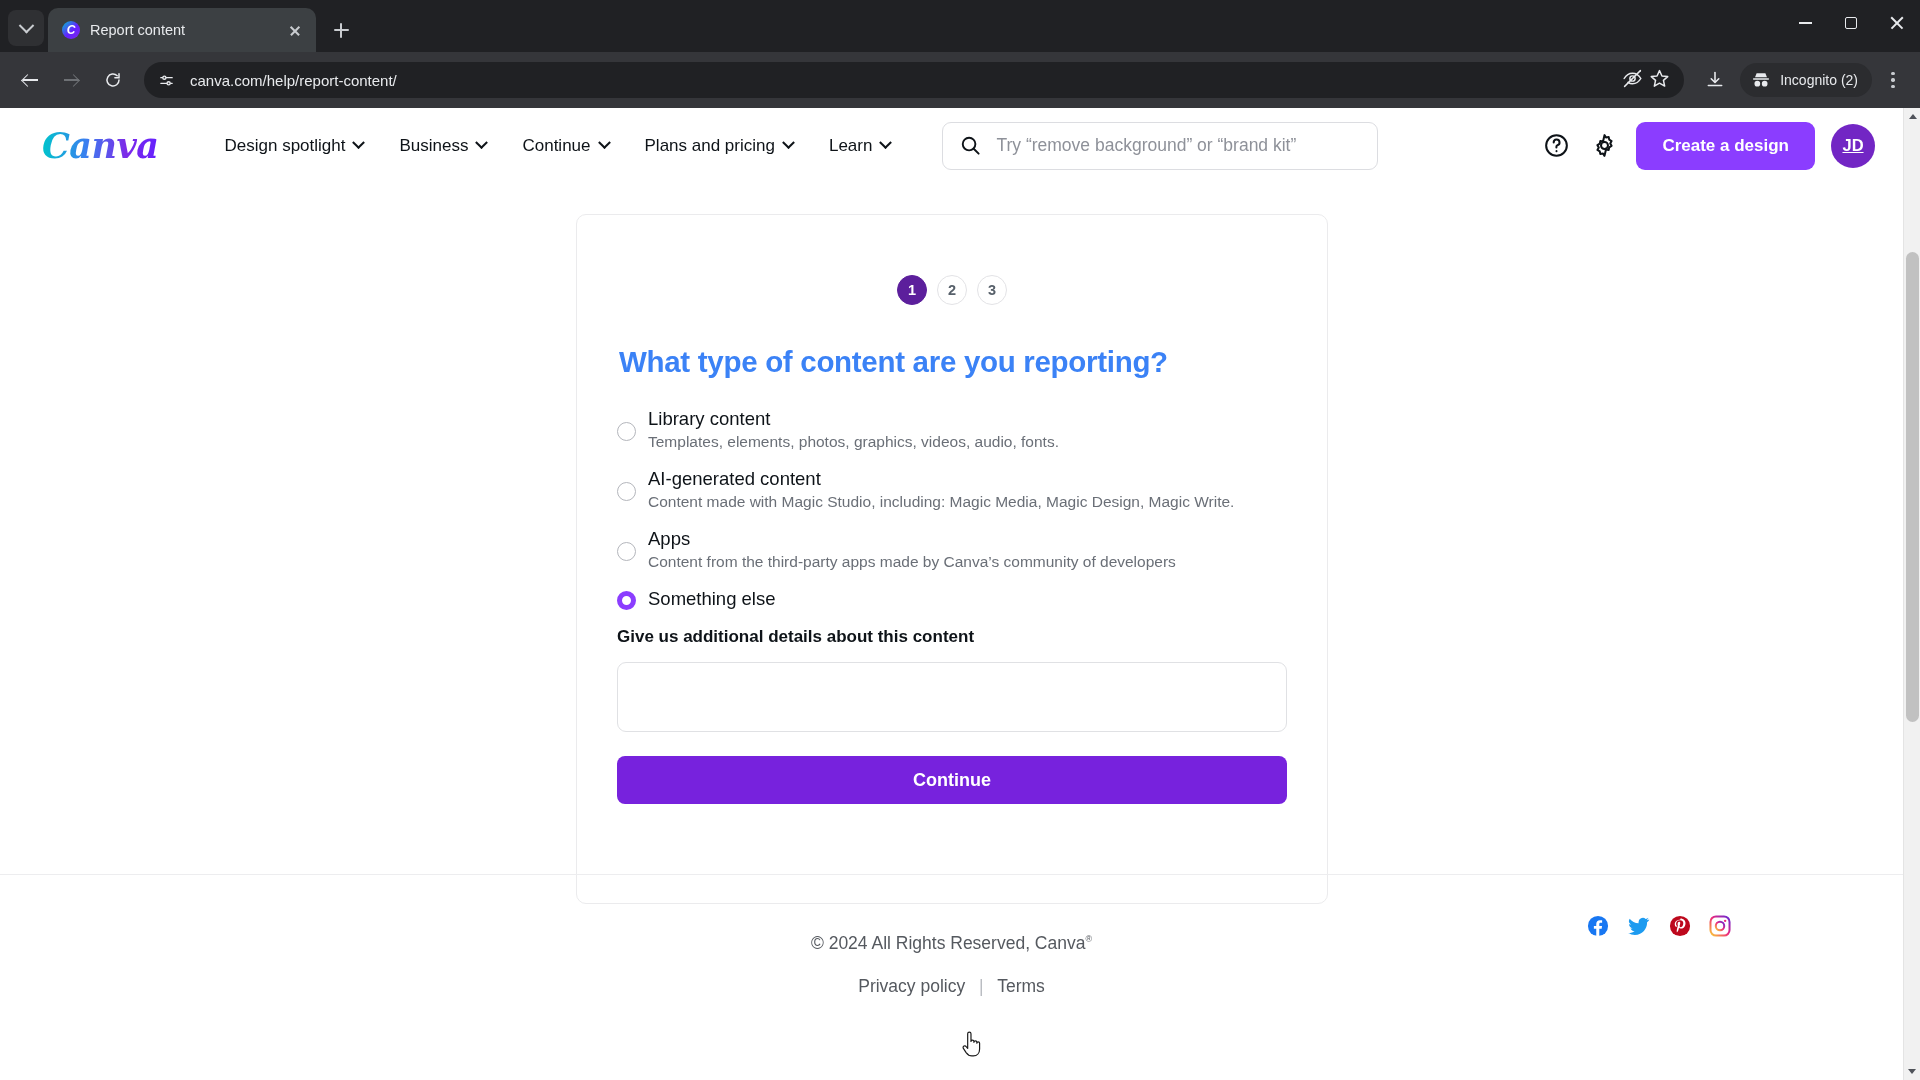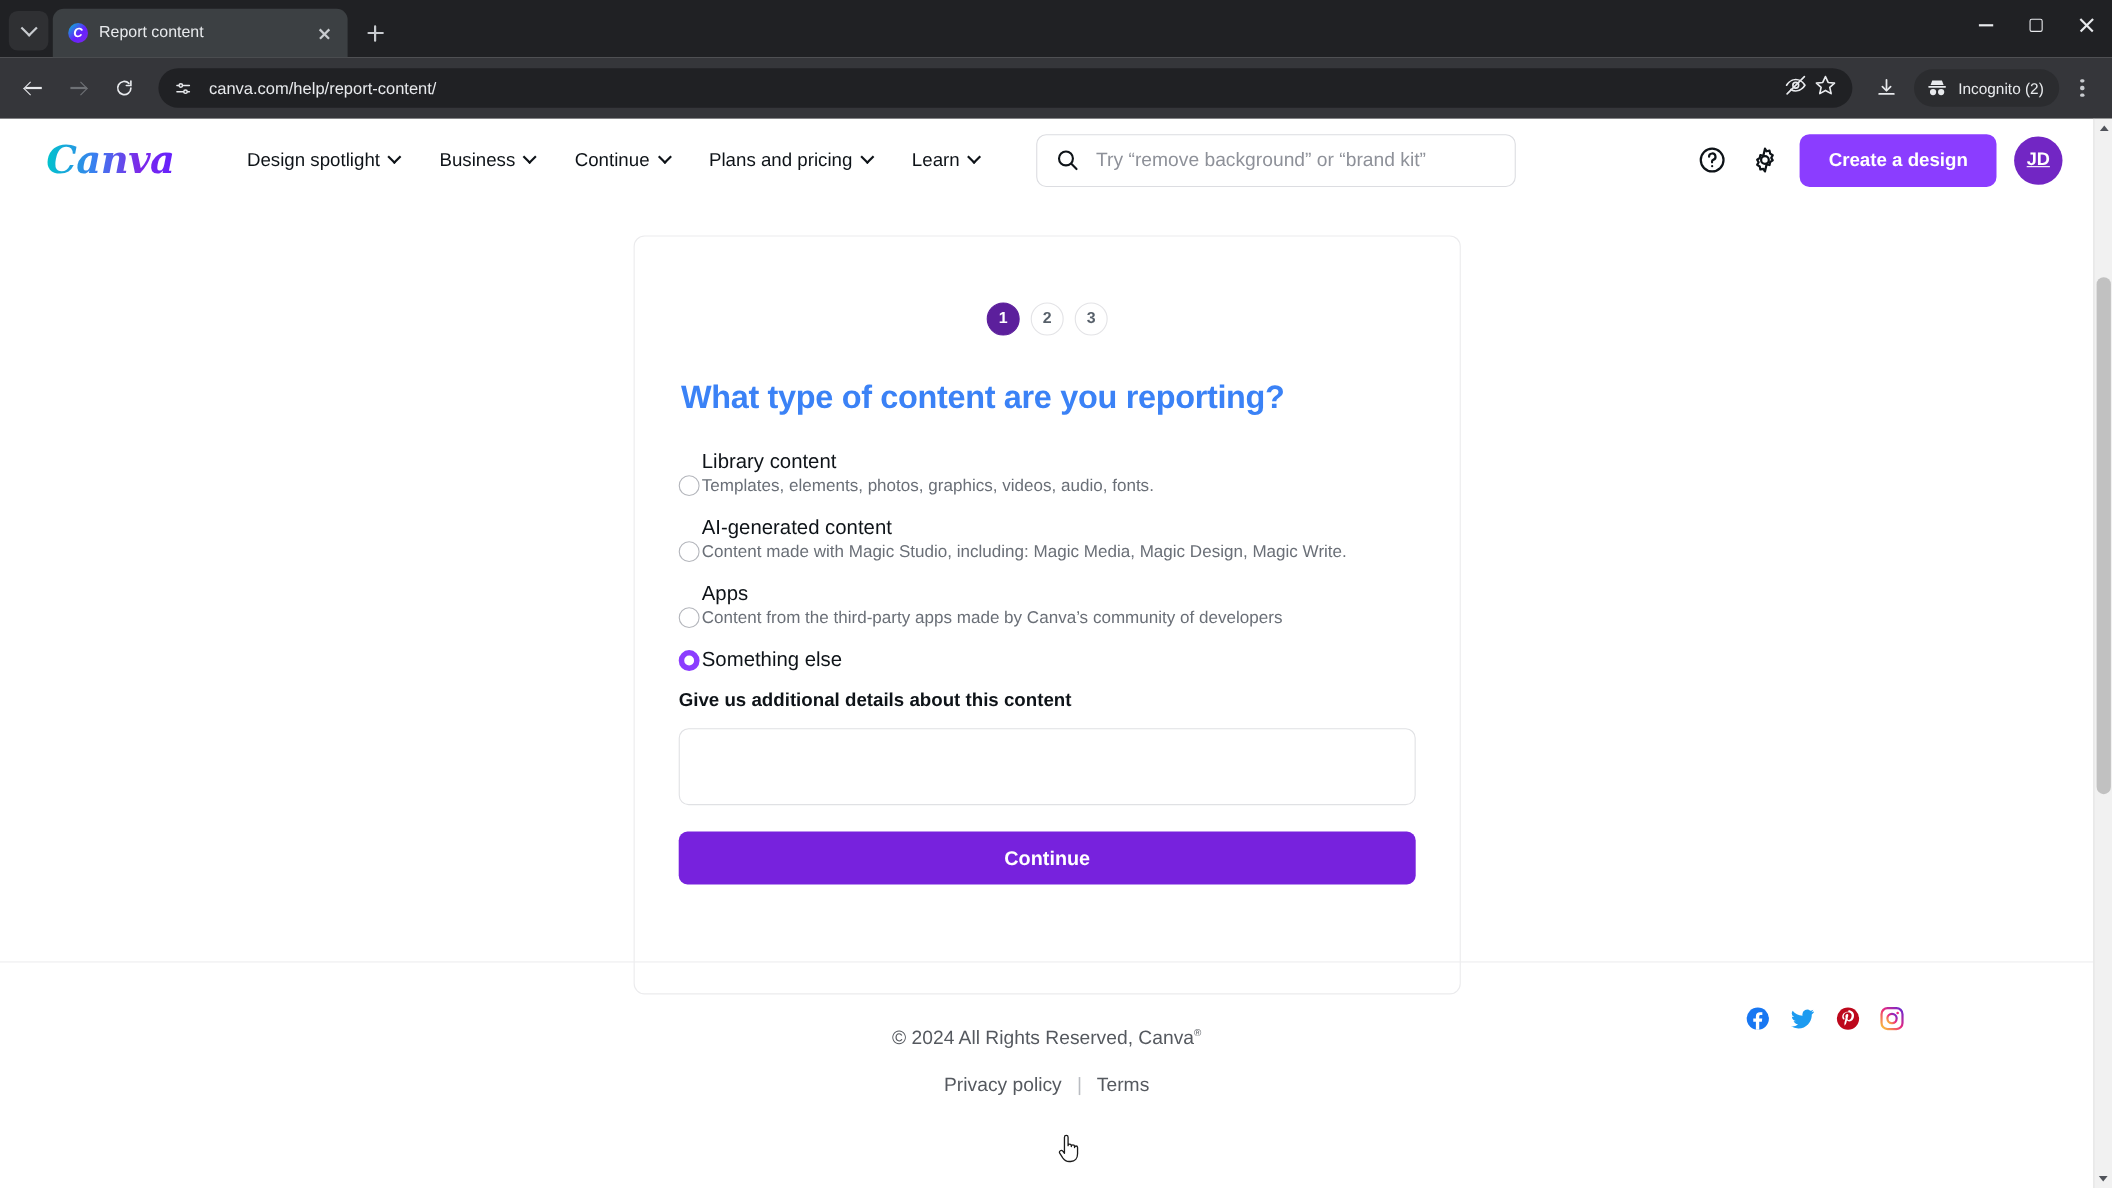--- a/index.html
+++ b/index.html
@@ -151,21 +151,21 @@
   .step {
     width: 30px; height: 30px; border-radius: 50%; display: flex; align-items: center; justify-content: center;
     font-size: 14.5px; font-weight: 700; color: #57606a; border: 1.5px solid #e3e3e6; background: #fff;
   }
   .step.active { background: #5c1f9c; border-color: #5c1f9c; color: #fff; }
   .q-title {
     margin-top: 40px; font-size: 29.5px; font-weight: 700; color: #3b82f6; letter-spacing: -0.3px;
     padding-left: 2px;
   }
   .options { margin-top: 29px; }
-  .opt { display: flex; align-items: flex-end; gap: 2px; margin-bottom: 17px; }
+  .opt { display: flex; align-items: center; gap: 12px; margin-bottom: 17px; }
   .radio {
     width: 19px; height: 19px; border-radius: 50%; border: 1.7px solid #b4b6bc; background: #fff;
     flex: 0 0 19px; margin-top: 3px; position: relative;
   }
   .radio.checked { border-color: #8b3dff; border-width: 5.5px; }
   .opt-texts { display: flex; flex-direction: column; gap: 3px; }
   .opt-label { font-size: 18.5px; color: #0e1318; }
   .opt-desc { font-size: 15.5px; color: #6a6f77; }
   .details-label { margin-top: 14px; font-size: 17px; font-weight: 700; color: #0e1318; }
   .textarea {

